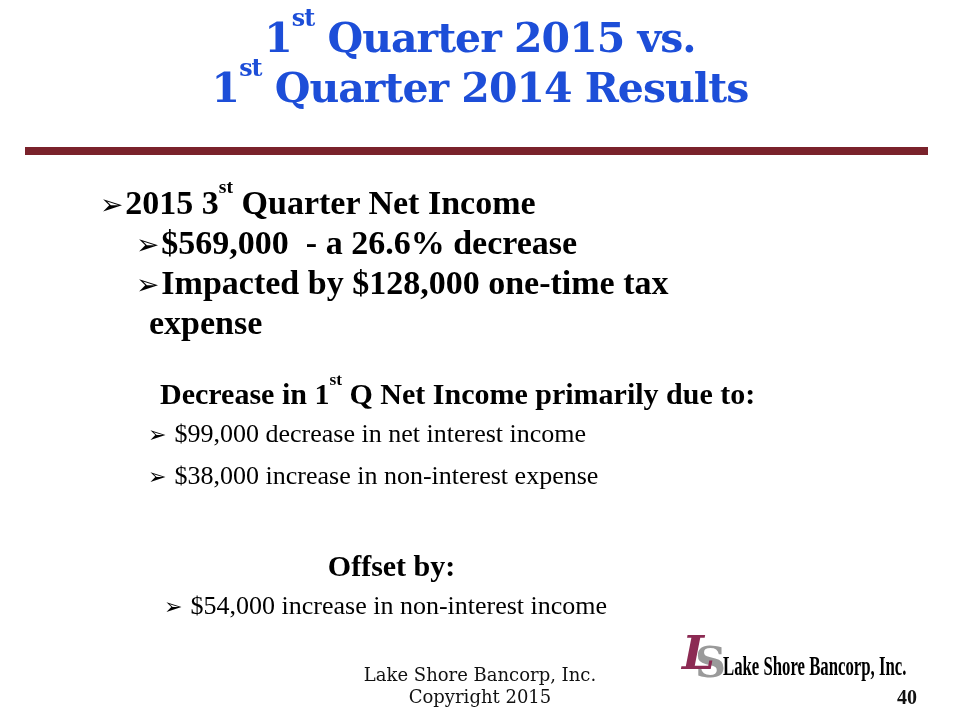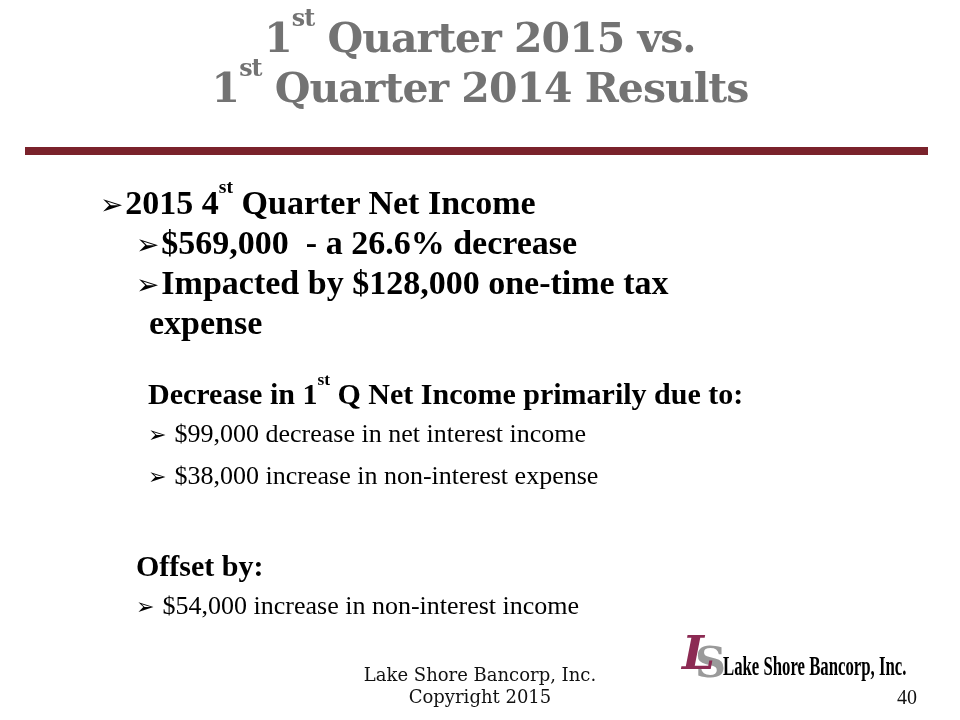--- a/index.html
+++ b/index.html
@@ -4,41 +4,41 @@
 <style>
   html,body{margin:0;padding:0;background:#ffffff;}
   .slide{
     position:relative;width:960px;height:720px;background:#ffffff;overflow:hidden;
     color:#000;font-family:"Liberation Serif","DejaVu Serif",serif;
   }
   
   .title{
     position:absolute;top:13px;left:0;width:100%;text-align:center;
     font-family:"DejaVu Serif","Liberation Serif",serif;
-    font-weight:700;font-size:41px;line-height:50px;letter-spacing:-1px;color:#737373;
+    font-weight:700;font-size:41px;line-height:50px;letter-spacing:-1px;color:#1d4ed8;
   }
   .sup{
     font-size:58%;line-height:0;position:relative;top:-0.46em;font-weight:inherit;
   }
   .divider{
     position:absolute;left:25px;top:147px;width:903px;height:8px;background:#7a222b;
   }
   
   .g1{
     position:absolute;left:100px;top:184px;width:640px;
     font-weight:700;font-size:34px;line-height:38px;
   }
   .g1-items{margin-left:36px;}
   .g1 .item{padding-left:13px;text-indent:-13px;}
   .bullet{font-family:"DejaVu Sans",sans-serif;font-weight:400;}
   .b1{margin-right:2px;font-size:0.82em;}
   .b2{margin-right:8px;font-size:0.85em;}
   .g2{position:absolute;left:148px;top:377px;}
-  .g3{position:absolute;left:136px;top:549px;}
-  .sub-heading{font-weight:700;font-size:30px;line-height:34px;margin-bottom:2px;}
+  .g3{position:absolute;left:164px;top:549px;text-align:center;}
+  .sub-heading{font-weight:700;font-size:30px;line-height:34px;margin-bottom:2px;margin-left:12px;}
   .g2 .item,.g3 .item{font-weight:400;font-size:26px;line-height:42px;}
   
   .footer-center{
     position:absolute;left:0;top:664px;width:100%;text-align:center;
     font-family:"DejaVu Serif","Liberation Serif",serif;
     font-size:18px;line-height:22px;color:#111;
   }
   .logo{position:absolute;left:682px;top:632px;width:240px;height:62px;}
   .logo-s{
     position:absolute;left:13px;top:9px;
@@ -49,37 +49,37 @@
     font-family:"DejaVu Serif",serif;font-weight:700;font-style:italic;
     font-size:47px;line-height:47px;color:#8c2a53;
   }
   .logo-text{
     position:absolute;left:41px;top:21px;white-space:nowrap;
     font-family:"Liberation Serif",serif;font-weight:700;font-size:27px;line-height:27px;
     transform:scaleX(0.62);transform-origin:0 50%;color:#000;
   }
   .page-num{
     position:absolute;left:897px;top:686px;
-    font-family:"Liberation Serif",serif;font-size:20px;line-height:22px;color:#111;
+    font-family:"Liberation Serif",serif;font-size:20px;line-height:22px;color:#111;font-weight:bold;
   }
 </style>
 </head>
 <body>
 
 <div class="slide">
 
   <header class="title">
     <div><span>1</span><sup class="sup">st</sup><span> Quarter 2015 vs.</span></div>
     <div><span>1</span><sup class="sup">st</sup><span> Quarter 2014 Results</span></div>
   </header>
 
   <div class="divider"></div>
 
   <section class="g1">
-    <div><span class="bullet b1">➢</span><span>2015 4</span><sup class="sup">st</sup><span> Quarter Net Income</span></div>
+    <div><span class="bullet b1">➢</span><span>2015 3</span><sup class="sup">st</sup><span> Quarter Net Income</span></div>
     <div class="g1-items">
       <div class="item"><span class="bullet b1">➢</span><span>$569,000&nbsp; - a 26.6% decrease</span></div>
       <div class="item"><span class="bullet b1">➢</span><span>Impacted by $128,000 one-time tax expense</span></div>
     </div>
   </section>
 
   <section class="g2">
     <div class="sub-heading"><span>Decrease in 1</span><sup class="sup">st</sup><span> Q Net Income primarily due to:</span></div>
     <div class="item"><span class="bullet b2">➢</span><span>$99,000 decrease in net interest income</span></div>
     <div class="item"><span class="bullet b2">➢</span><span>$38,000 increase in non-interest expense</span></div>

